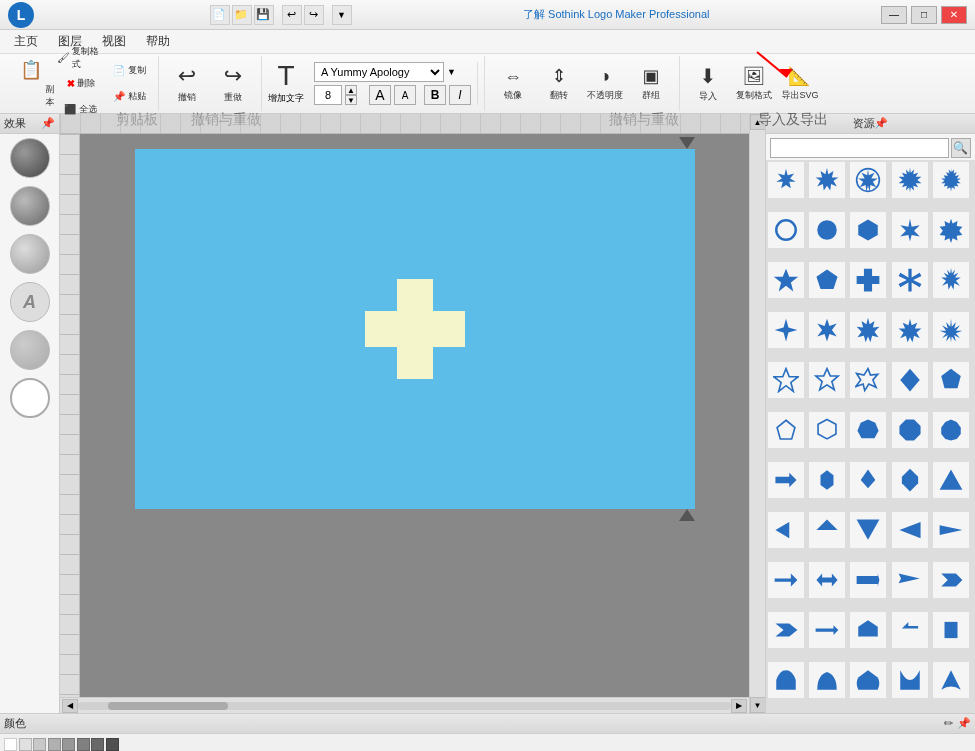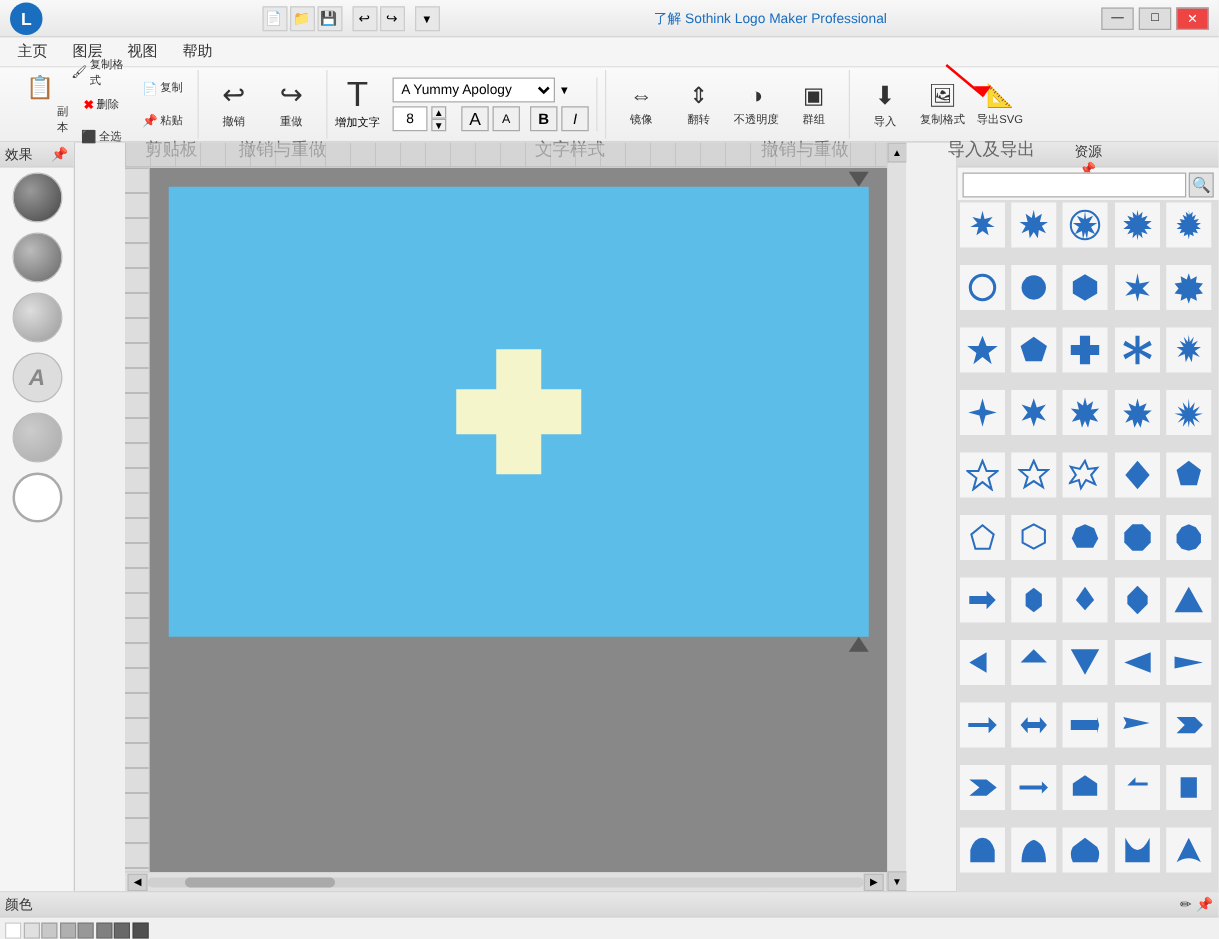--- a/index.html
+++ b/index.html
@@ -67,21 +67,21 @@
     .font-btn {
       height: 20px; width: 22px; border: 1px solid #aaa; background: #f0f0f0;
       font-size: 12px; cursor: pointer; display: flex; align-items: center; justify-content: center;
     }
     .font-btn.bold { font-weight: bold; }
     .font-btn.italic { font-style: italic; }
     .font-size-arr { height: 10px; width: 12px; border: 1px solid #aaa; background: #f0f0f0; cursor: pointer; font-size: 8px; display: flex; align-items: center; justify-content: center; }
     .font-size-arrows { display: flex; flex-direction: column; }
 
     
-    #main { display: flex; height: calc(751px - 30px - 24px - 60px - 18px - 20px); gap: 40px; }
+    #main { display: flex; height: calc(751px - 30px - 24px - 60px - 18px - 20px); }
 
     
     #left-panel {
       width: 60px; background: #f5f5f5; border-right: 1px solid #ccc;
       display: flex; flex-direction: column;
     }
     #effects-header {
       height: 20px; background: linear-gradient(to bottom, #e8e8e8, #d8d8d8);
       border-bottom: 1px solid #ccc; display: flex; align-items: center;
       padding: 0 4px; font-size: 11px; color: #333; justify-content: space-between;
@@ -106,21 +106,21 @@
     .hscroll-thumb { width: 120px; height: 8px; background: #aaa; border-radius: 4px; position: absolute; left: 30px; }
 
     
     #right-panel {
       width: 210px; background: #f5f5f5; border-left: 1px solid #ccc;
       display: flex; flex-direction: column;
     }
     #resources-header {
       height: 20px; background: linear-gradient(to bottom, #e8e8e8, #d8d8d8);
       border-bottom: 1px solid #ccc; display: flex; align-items: center;
-      padding: 0 4px; font-size: 11px; color: #333; justify-content: flex-start; flex-direction: column;
+      padding: 0 4px; font-size: 11px; color: #333; justify-content: center;
     }
     #search-row {
       display: flex; align-items: center; padding: 4px 4px 2px; gap: 2px;
     }
     #search-input {
       flex: 1; height: 20px; border: 1px solid #aaa; background: white;
       font-size: 11px; padding: 0 3px;
     }
     .search-btn {
       width: 20px; height: 20px; background: #e0e0e0; border: 1px solid #aaa;
@@ -267,21 +267,20 @@
           <div class="font-size-arr">▼</div>
         </div>
         <span style="width:6px;"></span>
         <div class="font-btn" style="font-size:14px;">A</div>
         <div class="font-btn" style="font-size:10px;">A</div>
         <span style="width:2px;"></span>
         <div class="font-btn bold">B</div>
         <div class="font-btn italic">I</div>
       </div>
     </div>
-    <span class="toolbar-group-label">文字样式</span>
   </div>
 
   <div class="toolbar-group">
     <div class="tool-btn">
       <div style="font-size:18px;">⇔</div>
       <div style="font-size:9px;">镜像</div>
     </div>
     <div class="tool-btn">
       <div style="font-size:18px;">⇕</div>
       <div style="font-size:9px;">翻转</div>

